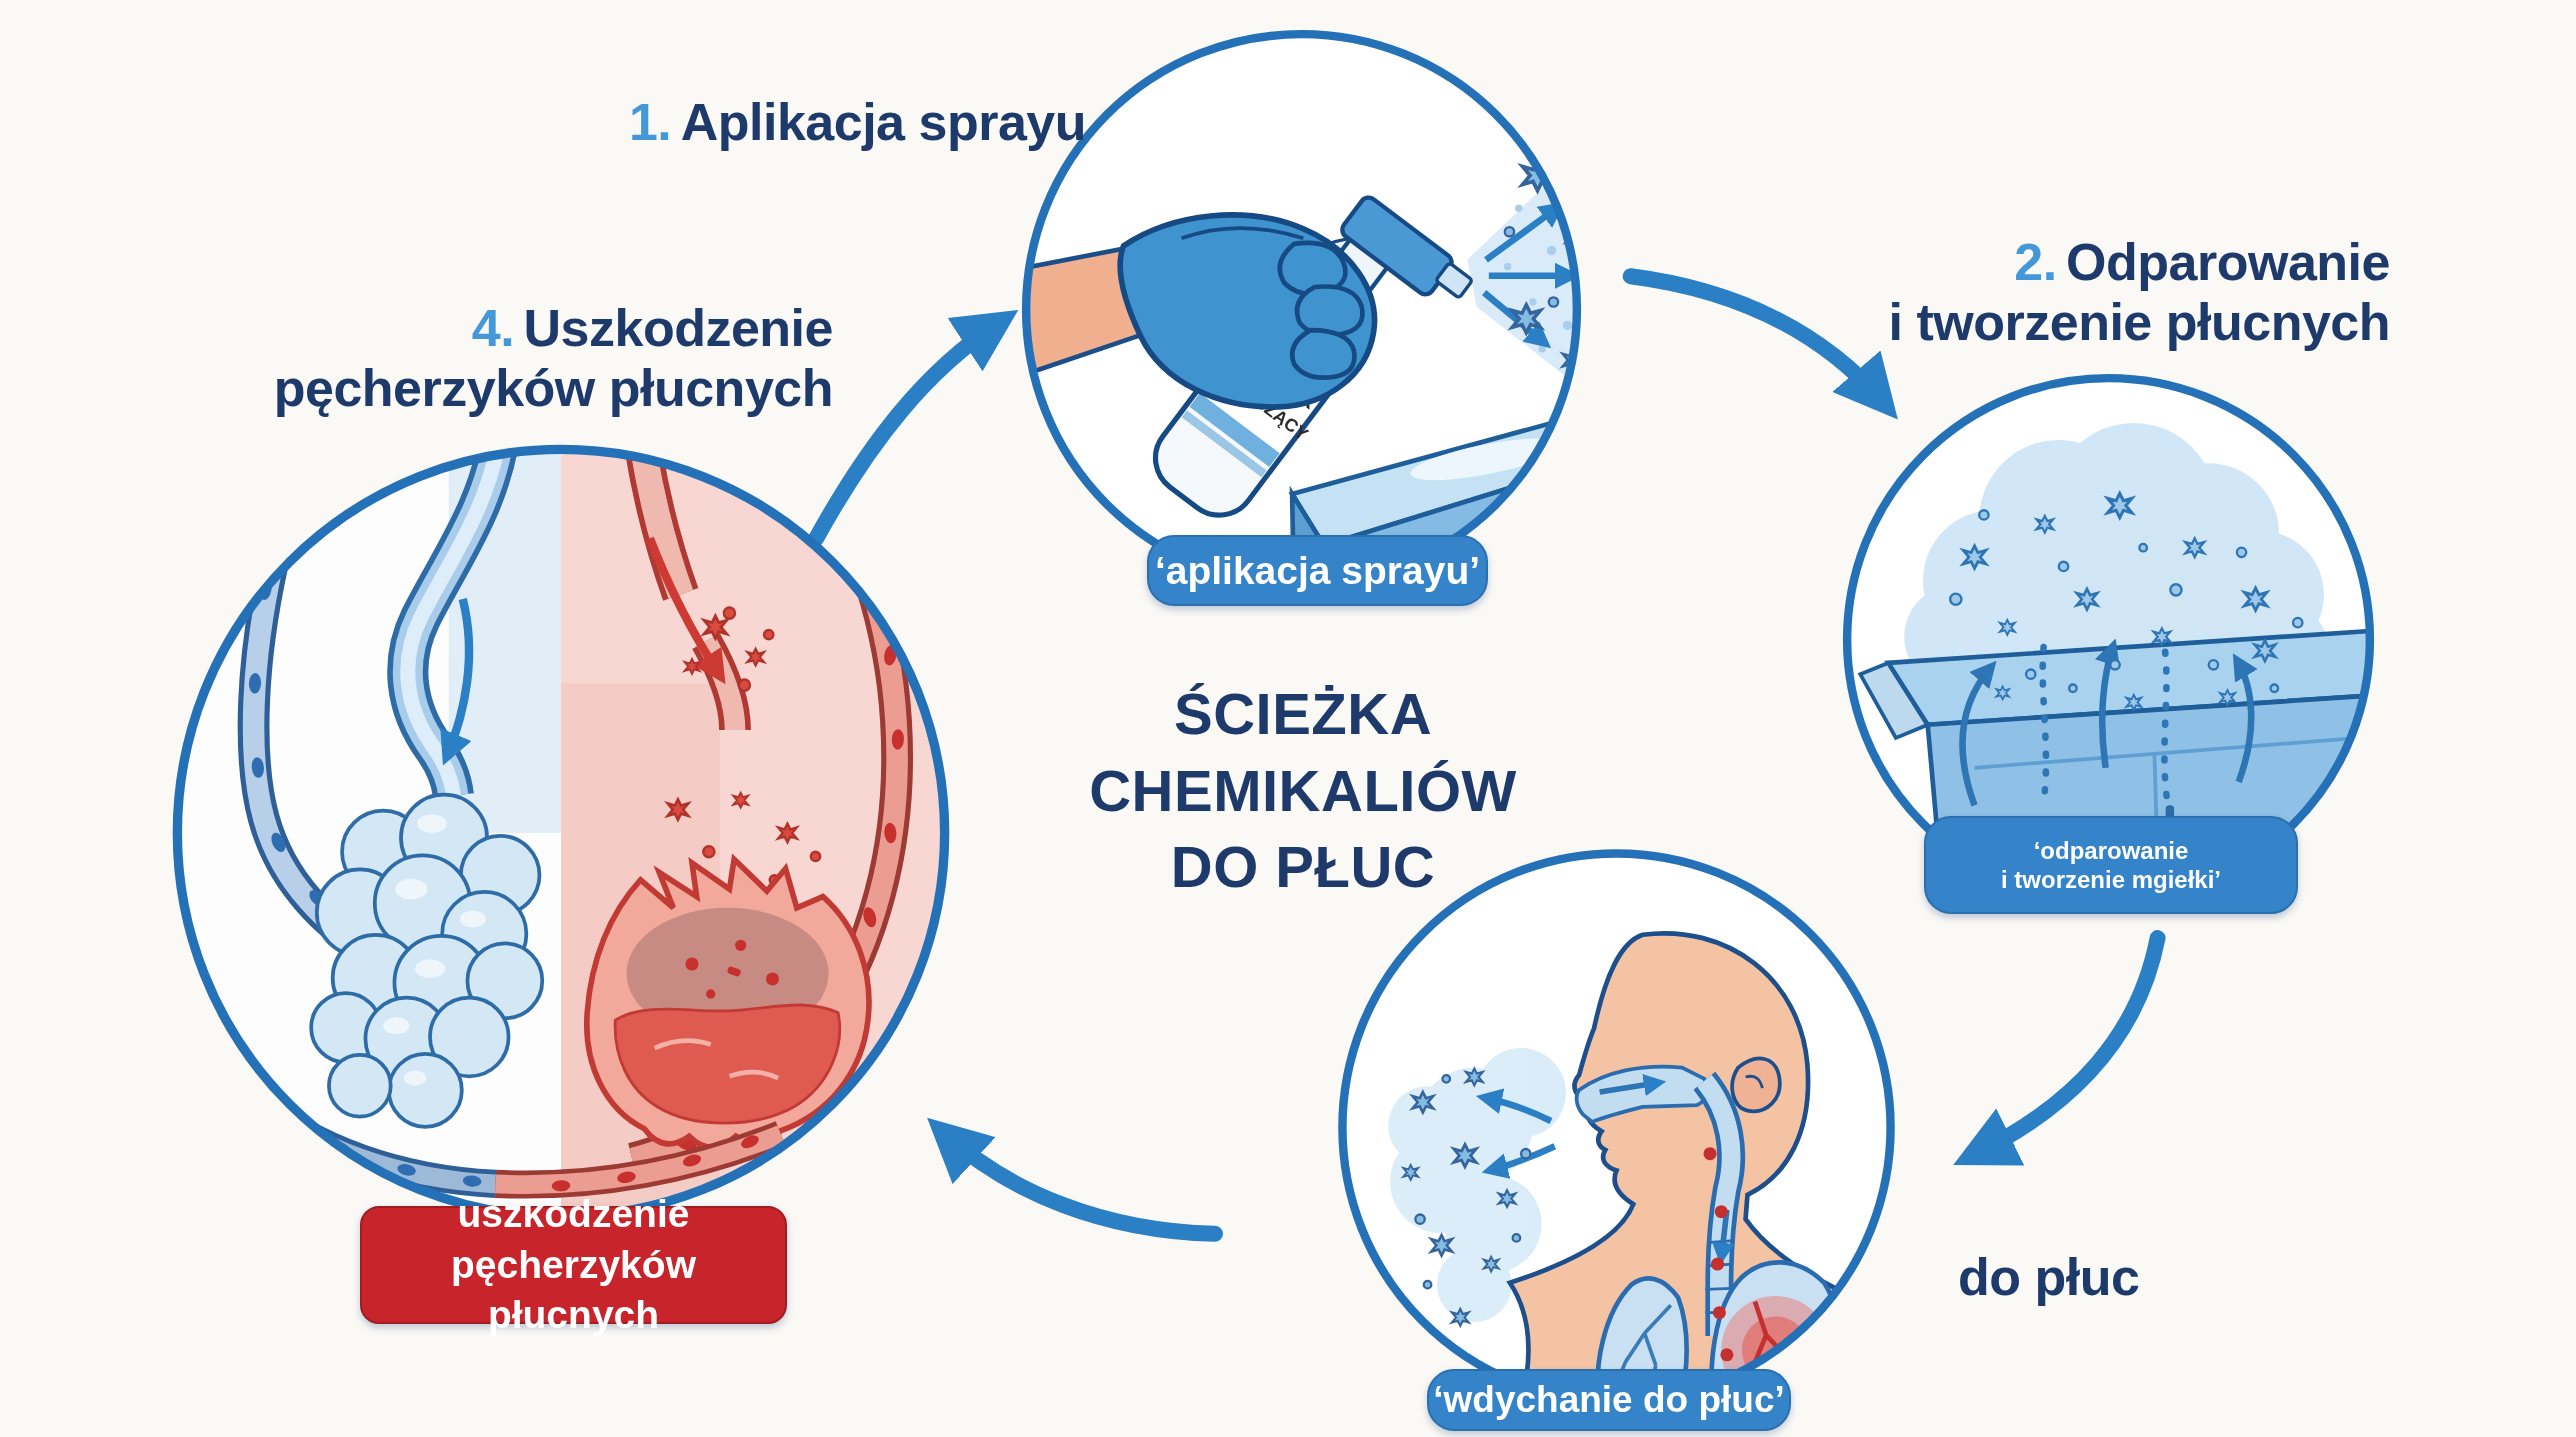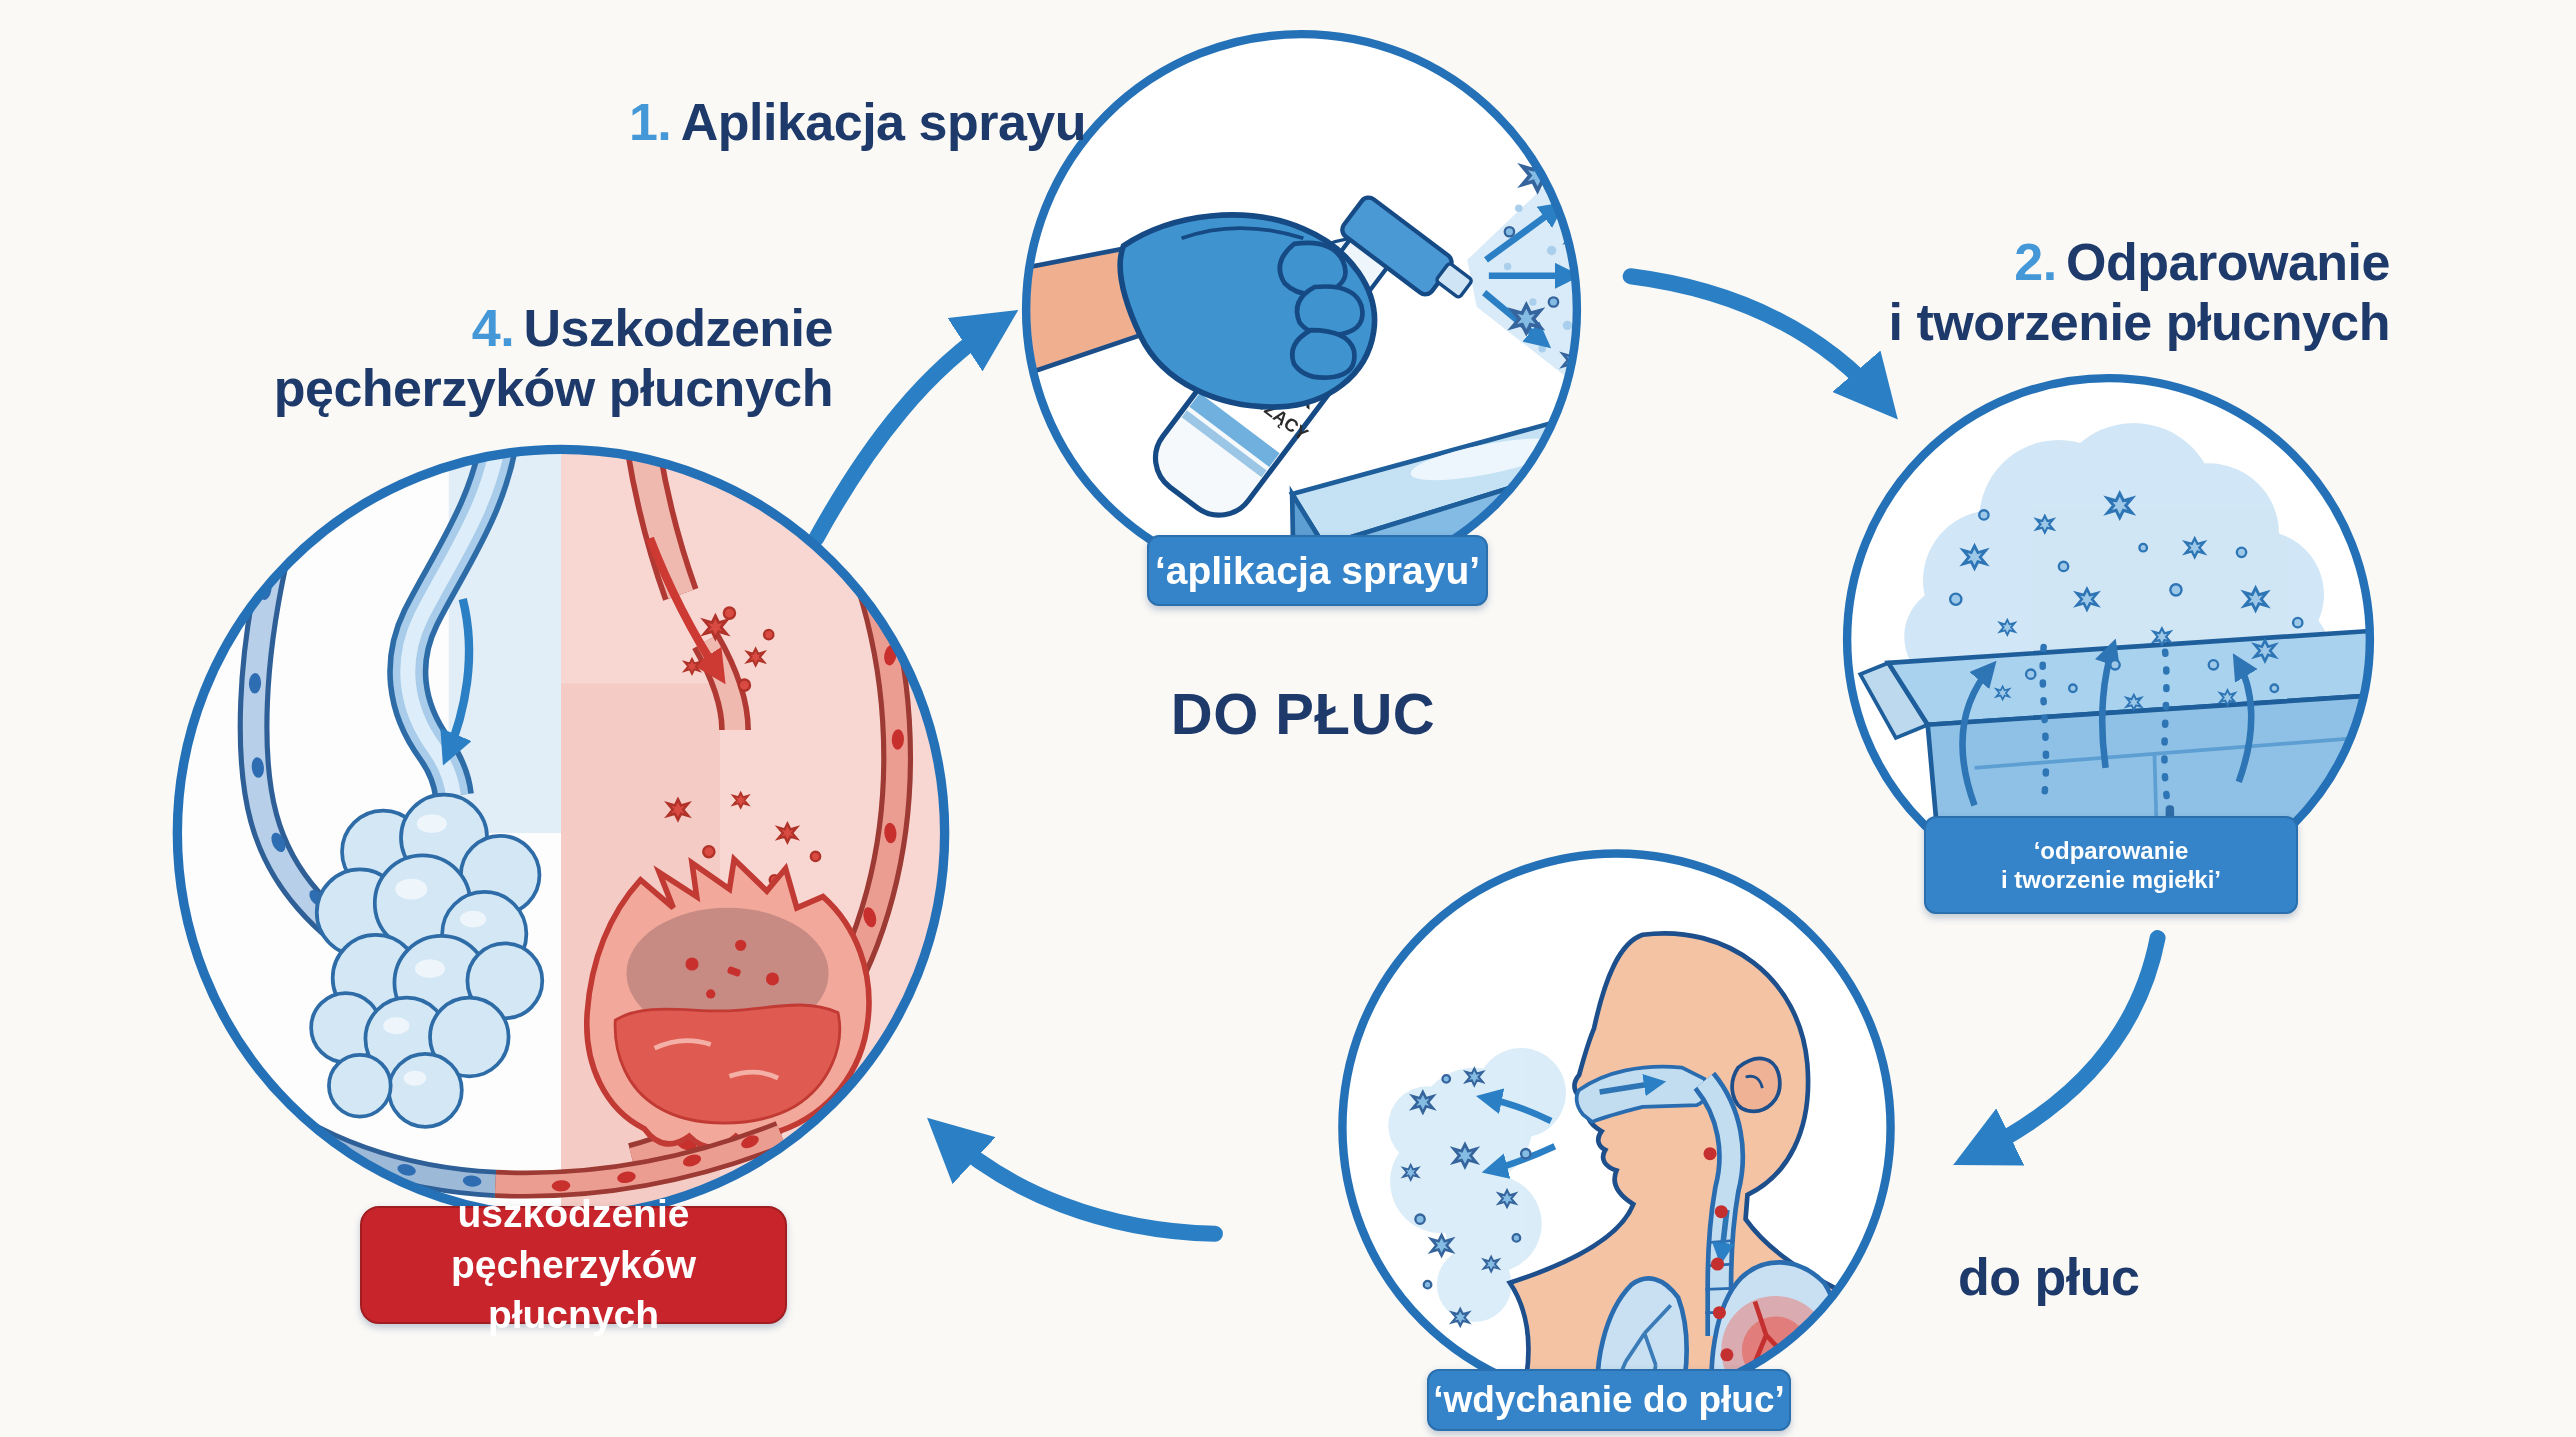--- a/index.html
+++ b/index.html
@@ -12,21 +12,21 @@
     position:absolute;font-weight:bold;color:#1d3a6b;
     font-size:52px;line-height:1.16;letter-spacing:-0.5px;text-align:right;
   }
   .step-num{color:#4598d8;margin-right:9.4px;}
   .center-title{
     position:absolute;left:964px;top:676px;width:678px;text-align:center;
     font-weight:bold;color:#1d3a6b;font-size:58px;line-height:1.32;letter-spacing:0.5px;
   }
   .badge{
     position:absolute;color:#ffffff;font-weight:bold;text-align:center;
-    border-radius:12px;box-shadow:0 3.7px 7.5px rgba(25,60,110,0.25);
+    border-radius:27px;box-shadow:0 3.7px 7.5px rgba(25,60,110,0.25);
     display:flex;flex-direction:column;justify-content:center;
     z-index:5;
   }
   .badge-blue{background:#3583c8;border:2.8px solid #2a6fae;}
   .badge-red{background:#c8242b;border:2.8px solid #a01d22;border-radius:19px;}
   .b1{left:1147px;top:535px;width:337px;height:67px;font-size:39px;}
   .b2{left:1924px;top:816px;width:370px;height:94px;font-size:24px;line-height:1.22;}
   .b3{left:1427px;top:1369px;width:360px;height:58px;font-size:37px;}
   .b4{left:360px;top:1206px;width:423px;height:114px;font-size:39px;line-height:1.3;}
 </style>
@@ -402,20 +402,21 @@
   <div class="step-label" style="left:1877px;top:1247px;width:431px;text-align:left">
     <div style="margin-left:81px">do płuc</div>
   </div>
 
   <div class="step-label" style="left:234px;top:298px;width:599px">
     <div><span class="step-num">4.</span><span>Uszkodzenie</span></div>
     <div>pęcherzyków płucnych</div>
   </div>
 
   <div class="center-title">
+    <div>ŚCIEŻKA CHEMIKALIÓW</div>
     <div>DO PŁUC</div>
   </div>
 
   <div class="badge badge-blue b1">
     <div>‘aplikacja sprayu’</div>
   </div>
   <div class="badge badge-blue b2">
     <div>‘odparowanie</div>
     <div>i tworzenie mgiełki’</div>
   </div>

